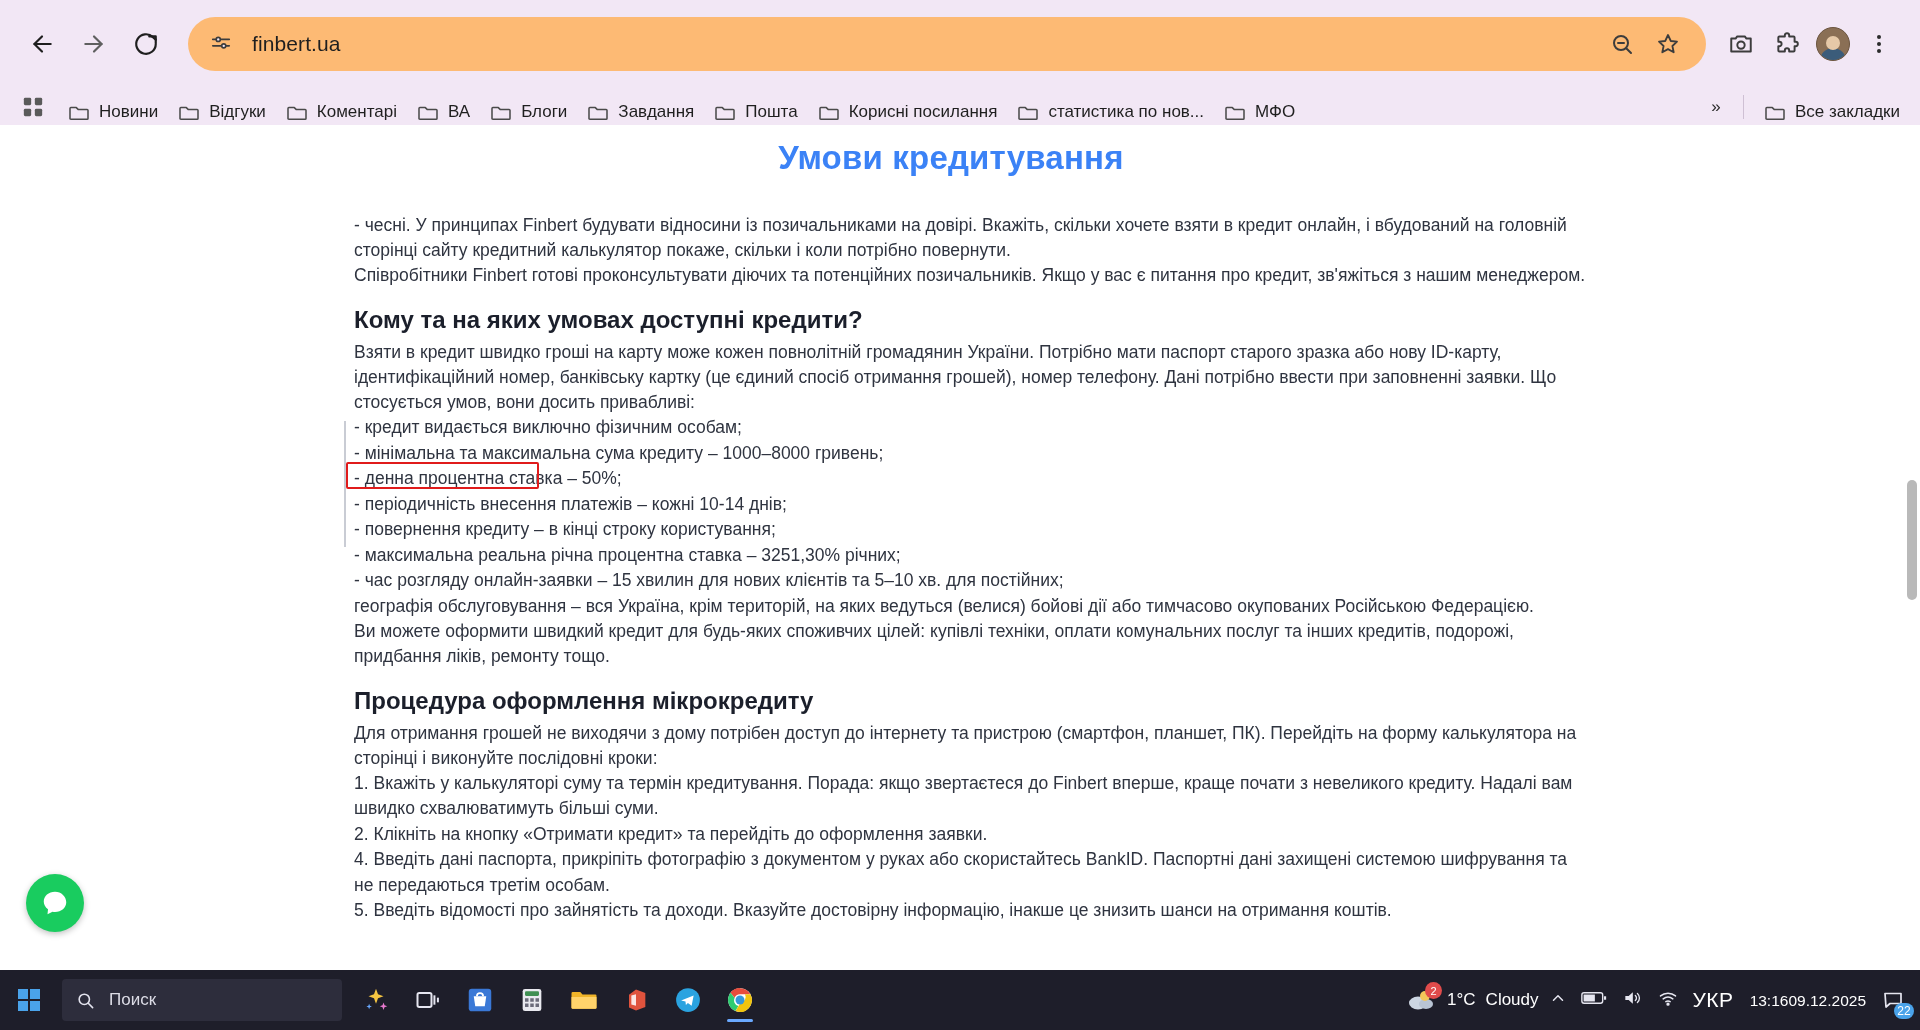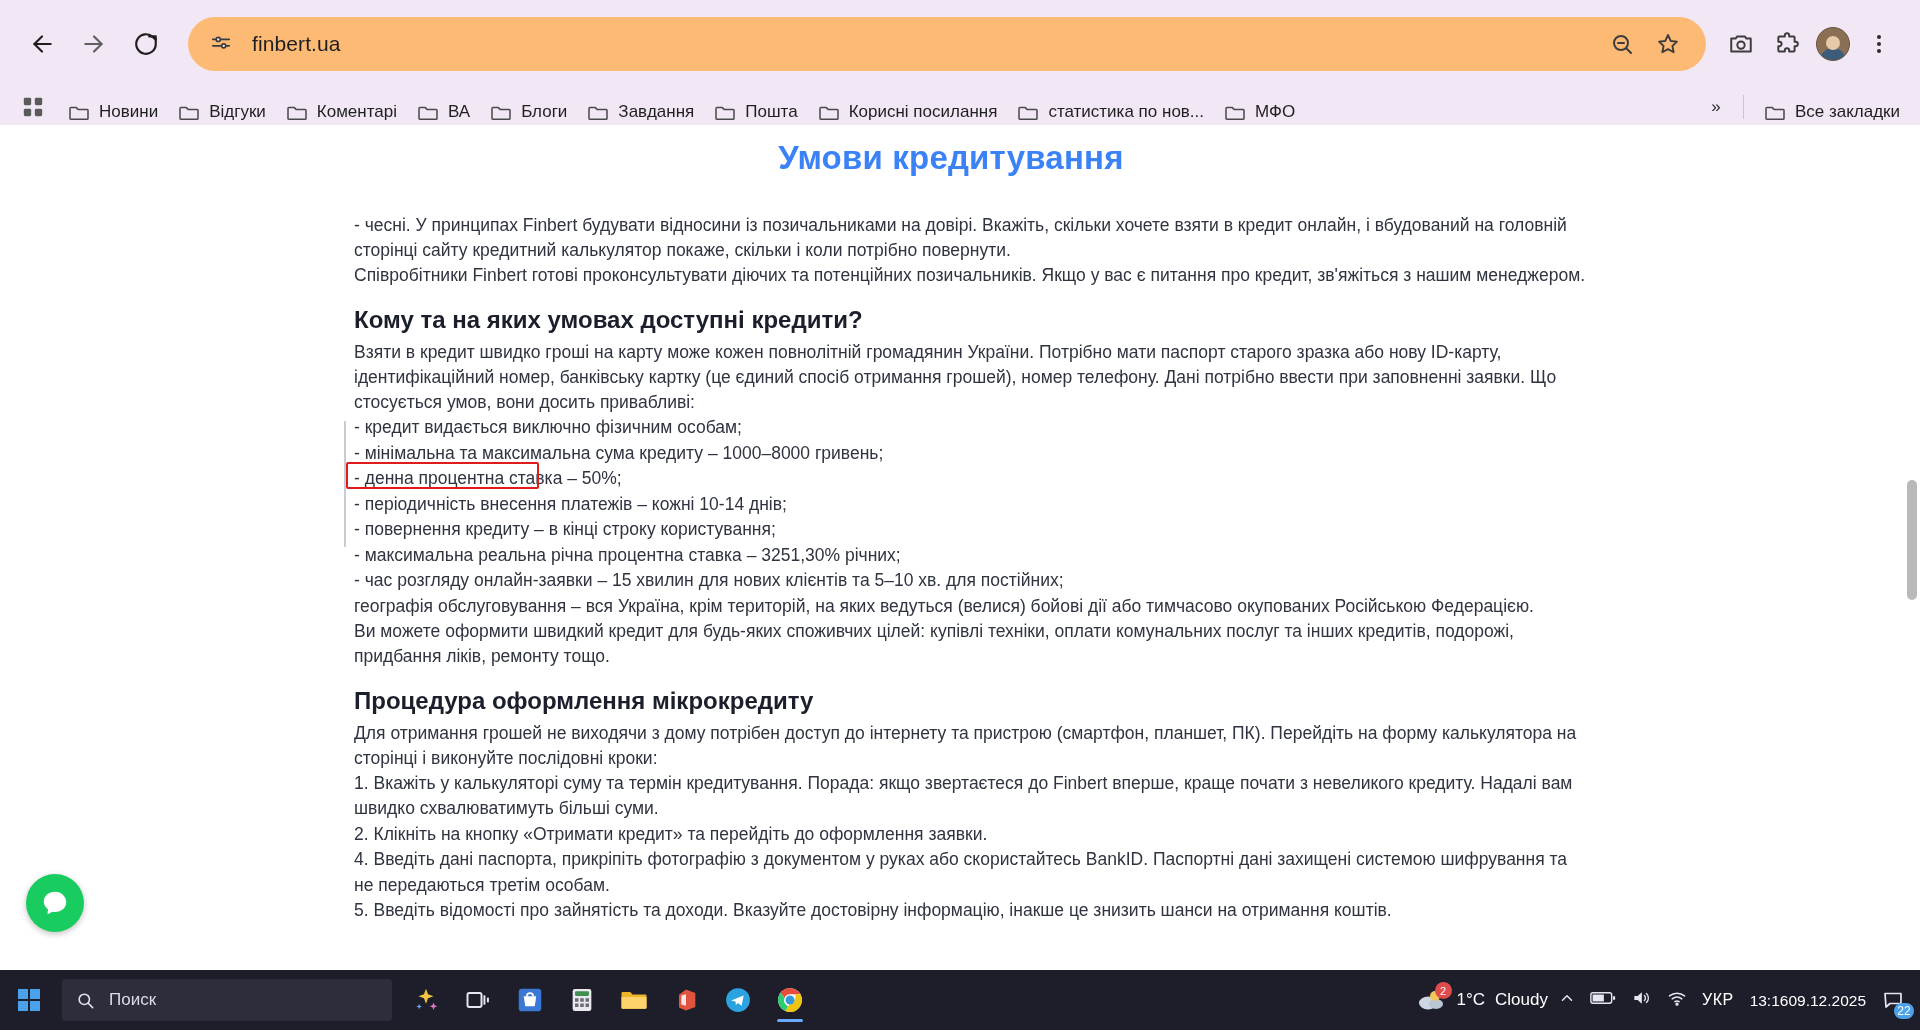--- a/index.html
+++ b/index.html
@@ -235,21 +235,21 @@
     width: 58px; height: 60px;
     display: flex; align-items: center; justify-content: center;
   }
   .winlogo {
     width: 22px; height: 22px;
     display: grid; grid-template-columns: 10px 10px; grid-template-rows: 10px 10px;
     gap: 2px;
   }
   .winlogo i { background: #4aa3ea; display: block; }
   .tb-search {
-    width: 330px; height: 42px;
+    width: 280px; height: 42px;
     background: #2d2d3c;
     border-radius: 4px;
     display: flex; align-items: center;
     padding: 0 14px;
     margin-left: 4px;
     color: #dcdce6;
     font-size: 17px;
   }
   .tb-search .mag { margin-right: 14px; display:flex; }
   .tb-icons { display: flex; align-items: center; gap: 4px; margin-left: 10px; }
@@ -302,21 +302,21 @@
     display: flex; align-items: center; justify-content: center;
   }
   .nbadge {
     position: absolute; right: -4px; bottom: -2px;
     min-width: 20px; height: 16px;
     border-radius: 10px;
     background: #4aa3ea;
     color: #fff; font-size: 12px;
     display: flex; align-items: center; justify-content: center;
   }
-  .lang { font-size: 16px; letter-spacing: .5px; }
+  .lang { font-size: 21px; letter-spacing: .5px; }
 </style>
 </head>
 <body>
 
 <div id="app">
 
   <div class="chrome">
 
     <div class="toolbar">
       <div class="nav-btn">

